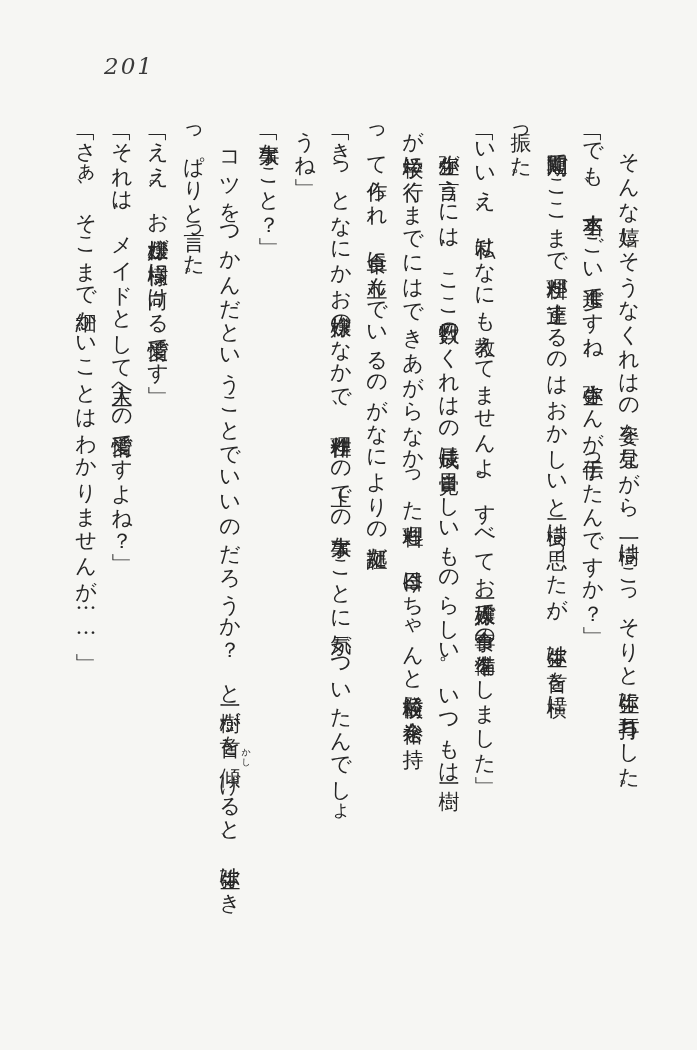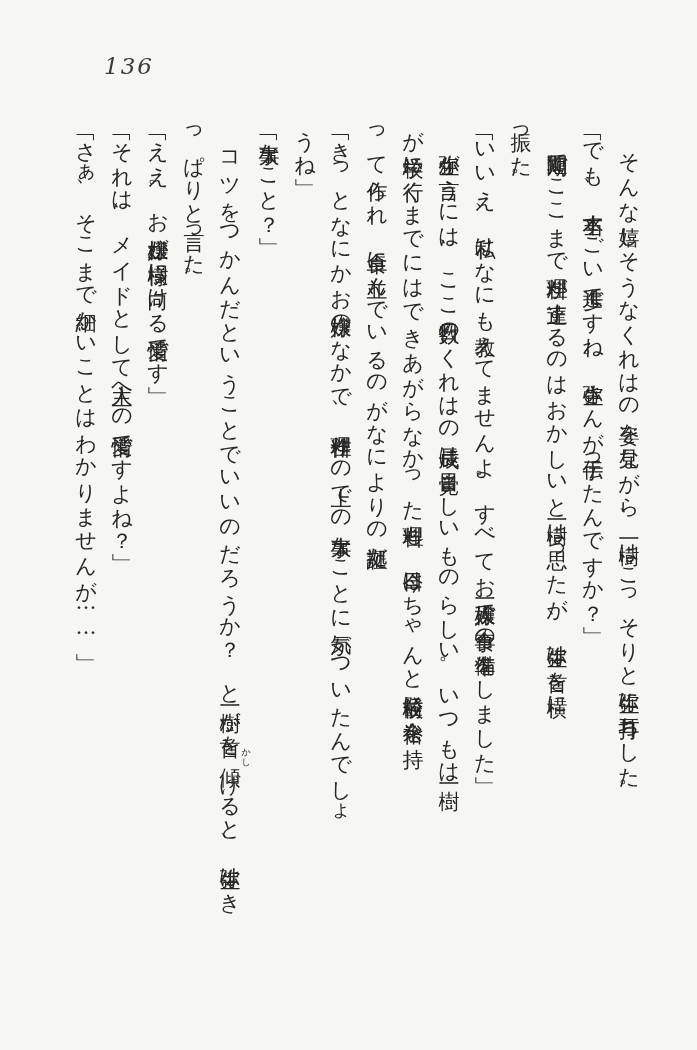--- a/index.html
+++ b/index.html
@@ -51,21 +51,21 @@
     font-size: 9px;
     letter-spacing: 0;
     color: #262626;
   }
 </style>
 </head>
 <body>
 
 <div class="page">
 
-  <div class="page-number">136</div>
+  <div class="page-number">201</div>
 
   <div class="text-block">
     <p class="line indent-full">そんな嬉しそうなくれはの姿を見ながら、一樹はこっそりと弥生に耳打ちした。</p>
     <p class="line indent-half">「でも、本当すごい進歩ですね。弥生さんが手伝ったんですか？」</p>
     <p class="line indent-full">短期間でここまで料理が上達するのはおかしいと一樹は思ったが、弥生は首を横に</p>
     <p class="line indent-none">振った。</p>
     <p class="line indent-half">「いいえ、私はなにも教えてませんよ。すべてお嬢様一人で食事の準備をしました」</p>
     <p class="line indent-full">弥生が言うには、ここ数日のくれはの成長は目覚ましいものらしい。いつもは一樹</p>
     <p class="line indent-none">が学校に行くまでにはできあがらなかった料理も、今日はちゃんと登校前に余裕を持</p>
     <p class="line indent-none">って作られ、食卓に並んでいるのがなによりの証拠だ。</p>

